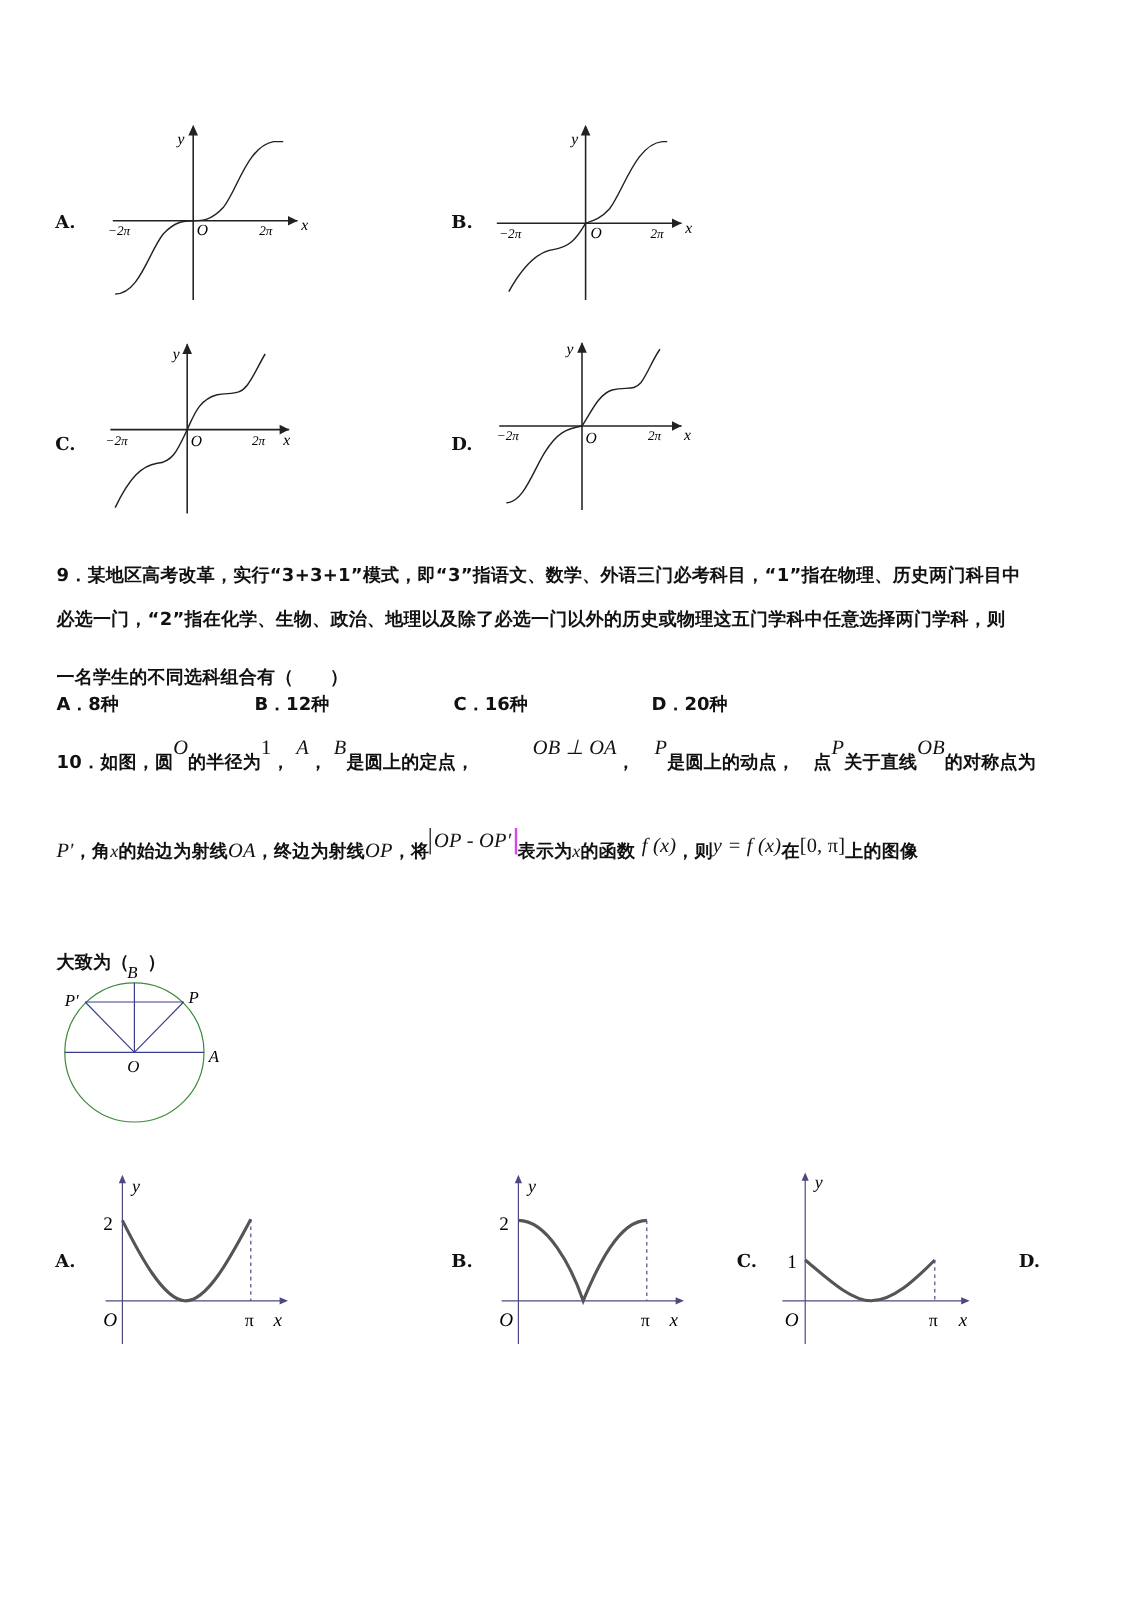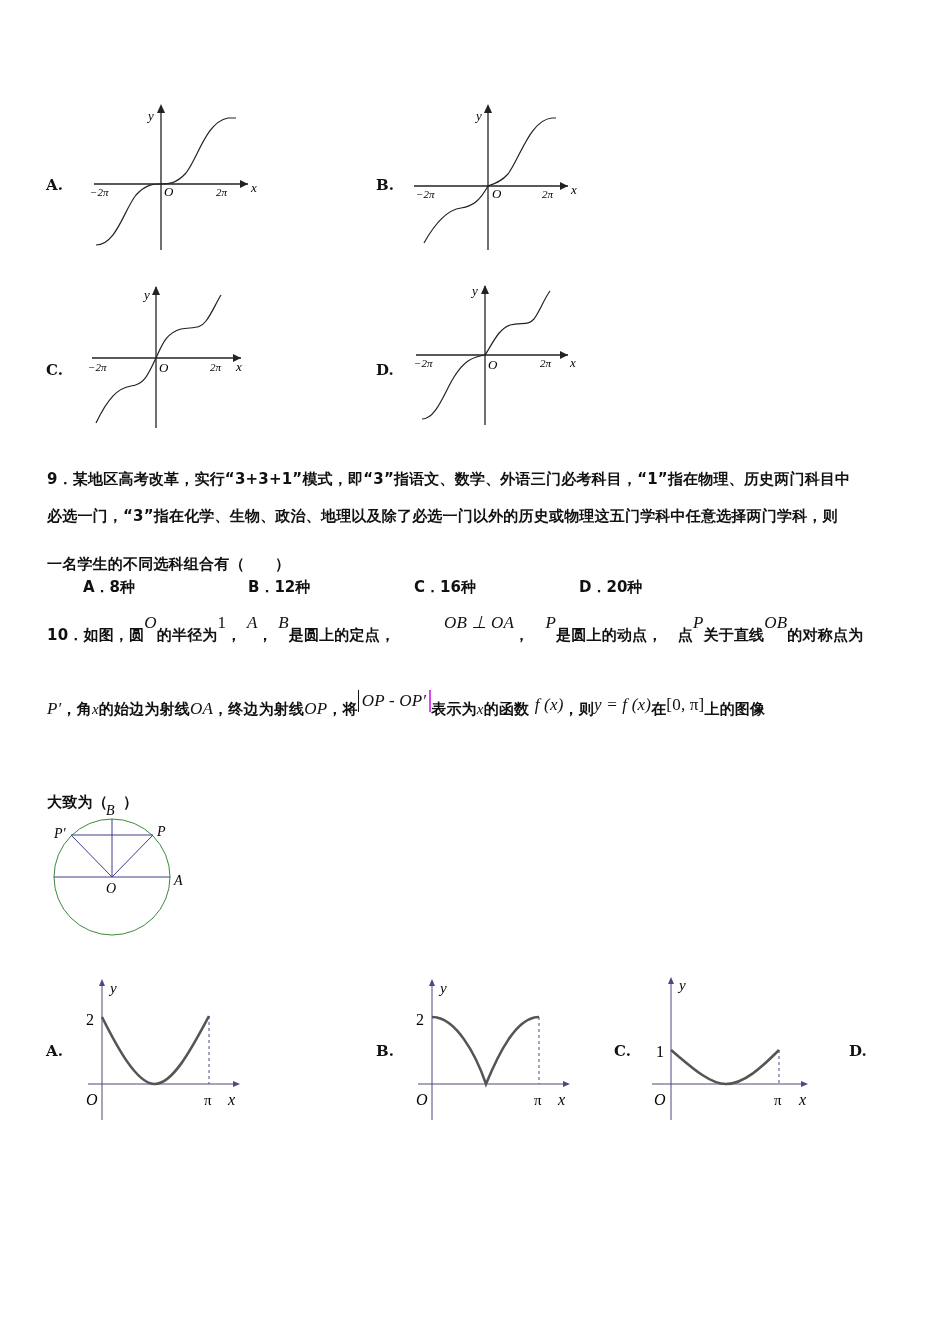--- a/index.html
+++ b/index.html
@@ -9,21 +9,21 @@
     }
     .abs { position: absolute; }
     .opt-label { font-family: "DejaVu Serif", serif; font-weight: bold; font-size: 15px; }
     .qline {
       position: absolute; left: 47px; font-size: 15px; font-weight: bold; white-space: nowrap;
       letter-spacing: 0.2px;
     }
     .math { font-family: "Liberation Serif", serif; font-style: italic; font-weight: normal; font-size: 17px; }
     .mathup { font-family: "Liberation Serif", serif; font-weight: normal; font-size: 17px; }
     .sup { position: relative; top: -12px; }
-    .choice { position: absolute; font-size: 15px; font-weight: bold; white-space: nowrap; margin-left: 36px; }
+    .choice { position: absolute; font-size: 15px; font-weight: bold; white-space: nowrap; }
     svg text { font-family: "Liberation Serif", serif; }
     .absbar { border-left: 1px solid #111; border-right: 2px solid #d946ef; padding: 0 3px; display: inline-block; line-height: 22px; position: relative; top: -8px; }
   </style>
 </head>
 <body>
 
 <div class="abs" style="left:46px; top:100px; width:260px; height:160px;">
   <span class="abs opt-label" style="left:0; top:76px;">A.</span>
   <svg class="abs" style="left:40px; top:0;" width="220" height="160" viewBox="0 0 220 160">
     <line x1="8" y1="84" x2="162" y2="84" stroke="#222" stroke-width="1.3"></line>
@@ -81,21 +81,21 @@
     <path d="M12,136 C26,136 34,110 44,94 C54,78 62,74 75,72 C82,62 88,46 100,42 C112,39 118,43 124,36 C130,28 134,16 140,8" fill="none" stroke="#222" stroke-width="1.2"></path>
     <text x="62" y="12" font-size="13" font-style="italic">y</text>
     <text x="160" y="84" font-size="13" font-style="italic">x</text>
     <text x="78" y="86" font-size="13" font-style="italic">O</text>
     <text x="4" y="84" font-size="11" font-style="italic">−2π</text>
     <text x="130" y="84" font-size="11" font-style="italic">2π</text>
   </svg>
 </div>
 
 <div class="qline" style="top:470px;">9．某地区高考改革，实行“3+3+1”模式，即“3”指语文、数学、外语三门必考科目，“1”指在物理、历史两门科目中</div>
-<div class="qline" style="top:507px;">必选一门，“3”指在化学、生物、政治、地理以及除了必选一门以外的历史或物理这五门学科中任意选择两门学科，则</div>
+<div class="qline" style="top:507px;">必选一门，“2”指在化学、生物、政治、地理以及除了必选一门以外的历史或物理这五门学科中任意选择两门学科，则</div>
 <div class="qline" style="top:543px;margin-top:12px;">一名学生的不同选科组合有（　　）</div>
 
 <div class="choice" style="left:47px; top:578px;">A．8种</div>
 <div class="choice" style="left:212px; top:578px;">B．12种</div>
 <div class="choice" style="left:378px; top:578px;">C．16种</div>
 <div class="choice" style="left:543px; top:578px;">D．20种</div>
 
 <div class="qline" style="top:624px;">
   <span>10．如图，圆</span><span class="math sup">O</span><span>的半径为</span><span class="mathup sup">1</span><span>，</span>&nbsp;<span class="math sup">A</span><span>，</span>&nbsp;<span class="math sup">B</span><span>是圆上的定点，</span>&nbsp;&nbsp;&nbsp;&nbsp;&nbsp;&nbsp;&nbsp;&nbsp;&nbsp;<span class="math sup">OB ⊥ OA</span><span>，</span>&nbsp;&nbsp;&nbsp;<span class="math sup">P</span><span>是圆上的动点，　点</span><span class="math sup">P</span><span>关于直线</span><span class="math sup">OB</span><span>的对称点为</span>
 </div>

